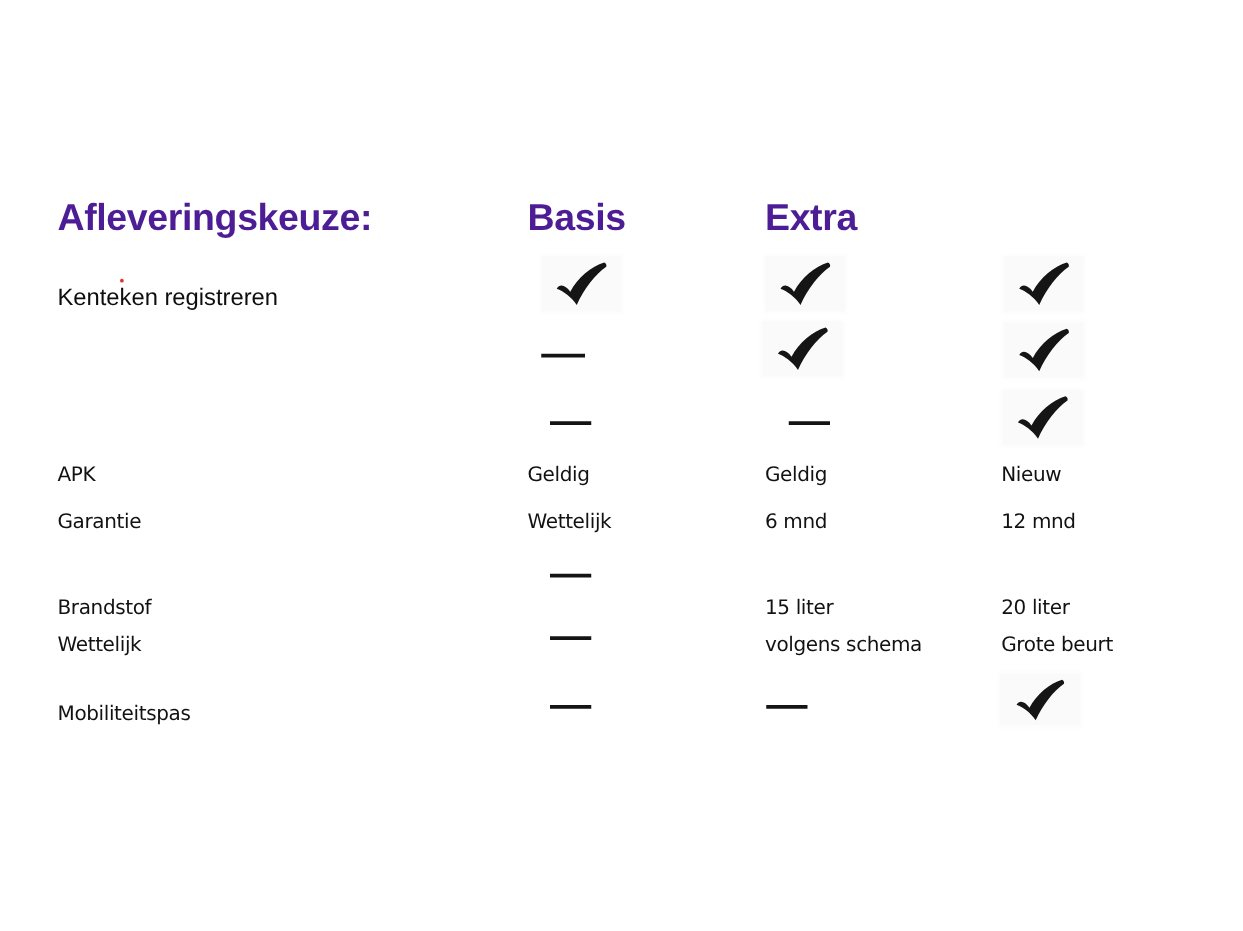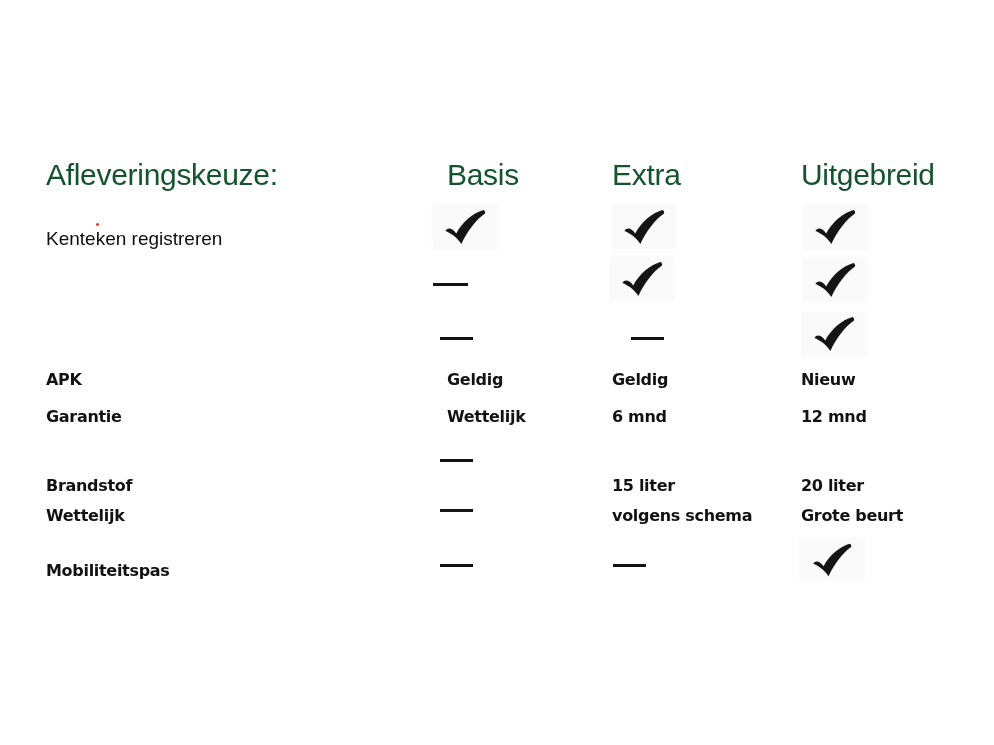--- a/index.html
+++ b/index.html
@@ -9,49 +9,49 @@
     width: 994px;
     height: 745px;
     background: #ffffff;
     overflow: hidden;
     color: #0e0e0e;
   }
   
   .hdr {
     position: absolute;
     font-family: "Liberation Sans", sans-serif;
-    font-weight: 400;
+    font-weight: 700;
     font-size: 30px;
     line-height: 1;
     letter-spacing: -0.3px;
-    color: #14532d;
+    color: #4c1d95;
     white-space: nowrap;
   }
   .upper {
     position: absolute;
     font-family: "Liberation Sans", sans-serif;
     font-weight: 400;
     font-size: 19px;
     line-height: 1;
     color: #0e0e0e;
     white-space: nowrap;
   }
   .lower {
     position: absolute;
     font-family: "DejaVu Sans", sans-serif;
-    font-weight: 700;
+    font-weight: 400;
     font-size: 16px;
     line-height: 1;
     letter-spacing: -0.3px;
     color: #121212;
     white-space: nowrap;
   }
   
   .x-label { left: 46px; }
-  .x-basis { left: 422px; margin-left: 25px; }
+  .x-basis { left: 422px; }
   .x-extra { left: 612px; }
   .x-uitg  { left: 801px; }
   
   .y-hdr { top: 160px; }
   .y1 { top: 229px; }
   .y2 { top: 283px; }
   .y3 { top: 337px; }
   .y4 { top: 372px; }
   .y5 { top: 409px; }
   .y6 { top: 478px; }
@@ -117,21 +117,20 @@
   }
 </style>
 </head>
 <body>
 
 <div class="canvas">
 
   <div class="hdr x-label y-hdr">Afleveringskeuze:</div>
   <div class="hdr x-basis y-hdr">Basis</div>
   <div class="hdr x-extra y-hdr">Extra</div>
-  <div class="hdr x-uitg y-hdr">Uitgebreid</div>
 
   <div class="upper x-label y1">Kenteken registreren</div>
   <div class="spell-dot"></div>
   <div class="check-box ck-1b">
     <svg width="48" height="38" viewBox="0 0 60 44">
         <path d="M5.5 27 C8.5 21.5 14.5 23.5 19 30 C26.5 16 40 4.5 53 0.8 C54.8 1.6 55.6 3.2 55 5 C44.5 12 32.5 27.5 25.5 43.2 C19.5 34.5 12 29.5 5.5 27 Z"></path>
       </svg>
   </div>
   <div class="check-box ck-1e">
     <svg width="48" height="38" viewBox="0 0 60 44">

